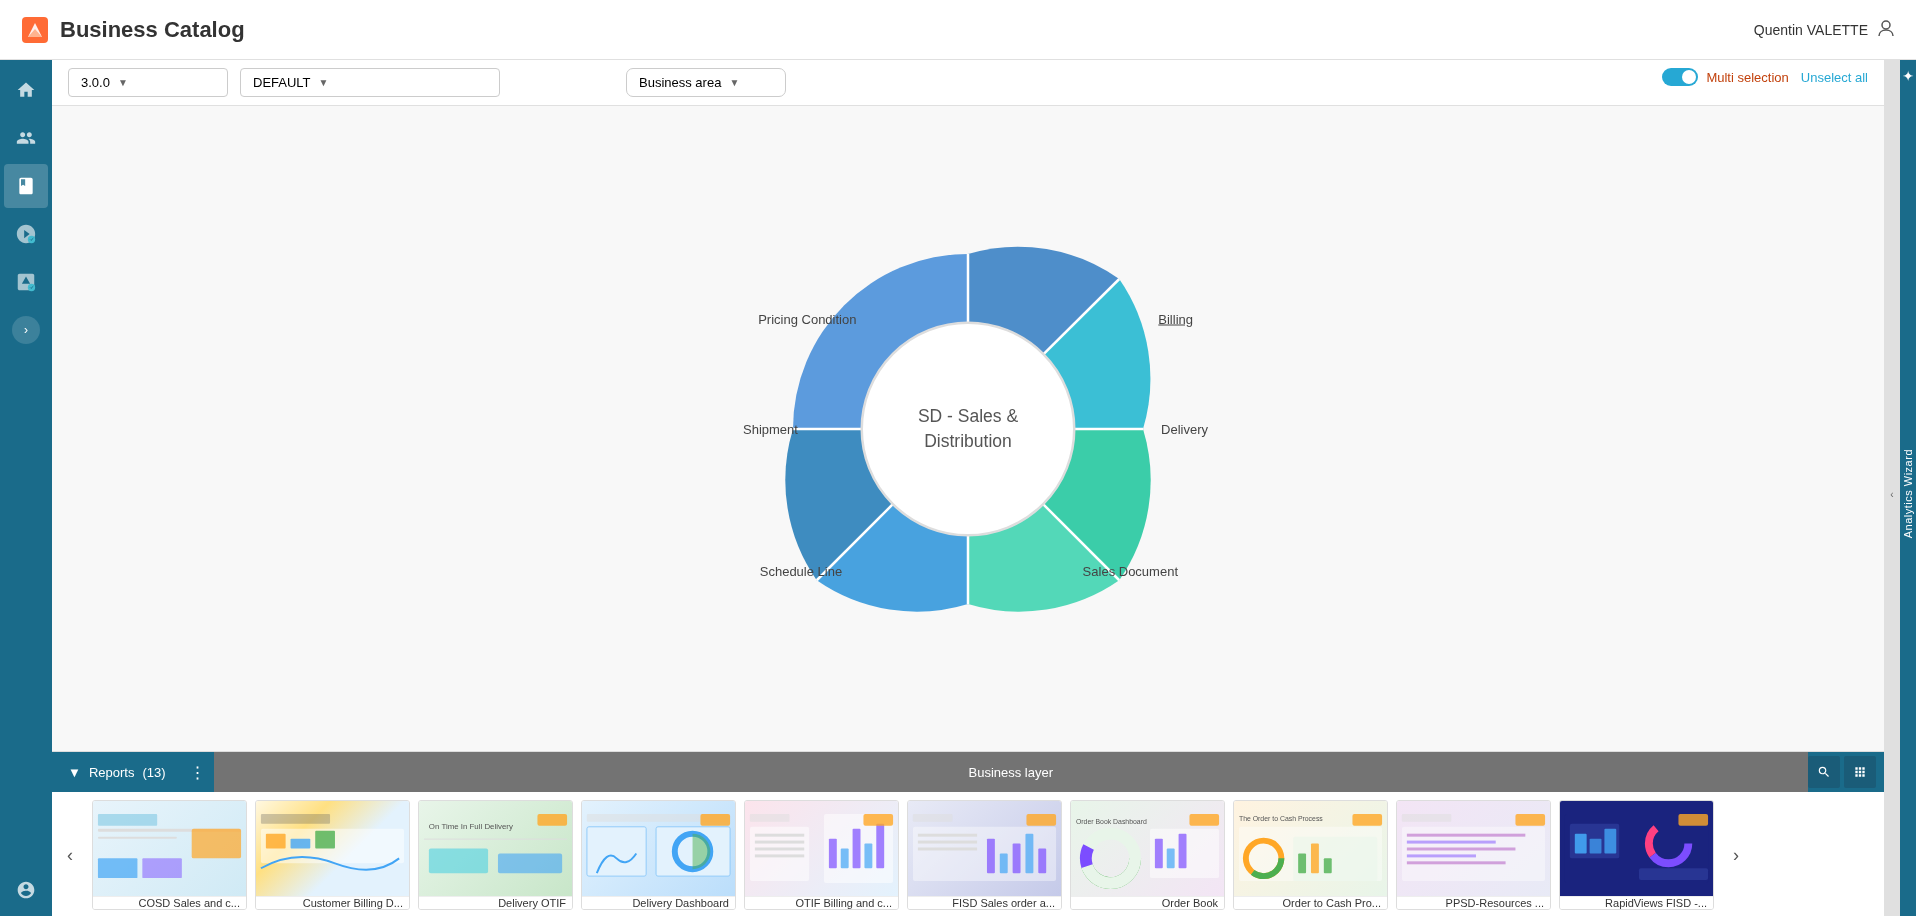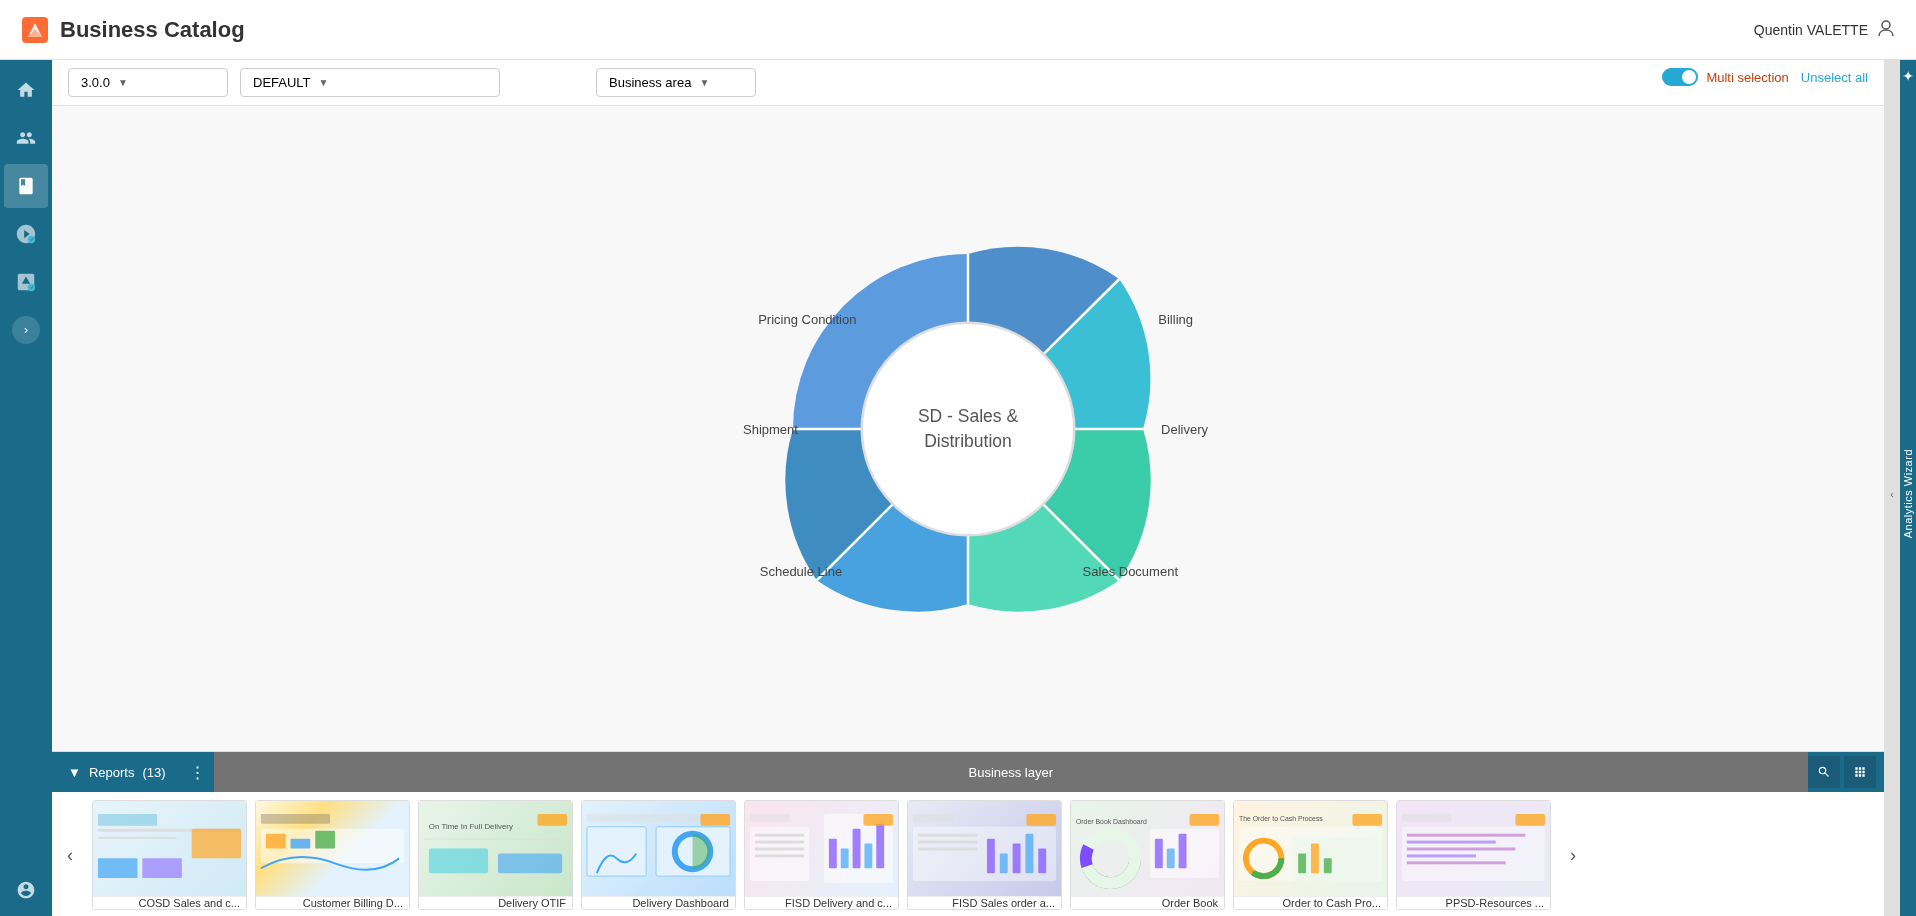--- a/index.html
+++ b/index.html
@@ -108,21 +108,21 @@
       border-radius: 4px;
       padding: 6px 12px;
       font-size: 13px;
       cursor: pointer;
       background: #fff;
       gap: 8px;
       min-width: 160px;
     }
     .toolbar-select .chevron { color: #666; font-size: 10px; }
     .toolbar-select.wide { min-width: 260px; }
-    .toolbar-select.business-area { margin-left: 84px; min-width: 160px; }
+    .toolbar-select.business-area { margin-left: 114px; min-width: 160px; border-radius: 7px; }
     .multi-selection-area {
       margin-left: auto;
       display: flex;
       align-items: center;
       gap: 12px;
     }
     .toggle-container {
       display: flex;
       align-items: center;
       gap: 8px;
@@ -480,21 +480,21 @@
             <circle cx="200" cy="200" r="85" fill="white"></circle>
 
             <circle cx="200" cy="200" r="85" fill="none" stroke="#ddd" stroke-width="2"></circle>
 
             <text x="200" y="194" text-anchor="middle" font-size="14" fill="#555" font-family="Arial" font-weight="500">SD - Sales &amp;</text>
             <text x="200" y="214" text-anchor="middle" font-size="14" fill="#555" font-family="Arial" font-weight="500">Distribution</text>
           </svg>
 
           
           <div class="chart-label" style="top: 28%; left: 10%; transform: translate(-10%, -50%);">Pricing Condition</div>
-          <div class="chart-label" style="top: 28%; right: 5%; transform: translate(0%, -50%);">Billing</div>
+          <div class="chart-label" style="top: 28%; right: 5%; transform: translate(0%, -50%); text-decoration: underline;">Billing</div>
           <div class="chart-label" style="top: 50%; right: 2%; transform: translate(0%, -50%);">Delivery</div>
           <div class="chart-label" style="bottom: 20%; right: 8%; transform: translate(0%, 0%);">Sales Document</div>
           <div class="chart-label" style="bottom: 20%; left: 10%; transform: translate(-10%, 0%);">Schedule Line</div>
           <div class="chart-label" style="top: 50%; left: 5%; transform: translate(0%, -50%);">Shipment</div>
         </div>
 
       </div>
 
       <div class="reports-section">
         <div class="reports-header">
@@ -591,21 +591,21 @@
                 <rect x="10" y="46" width="50" height="3" fill="#ddd"></rect>
                 <rect x="80" y="5" width="70" height="70" rx="2" fill="#fff" opacity="0.5"></rect>
                 <rect x="85" y="30" width="8" height="30" rx="1" fill="#7c4dff" opacity="0.7"></rect>
                 <rect x="97" y="40" width="8" height="20" rx="1" fill="#42a5f5" opacity="0.7"></rect>
                 <rect x="109" y="20" width="8" height="40" rx="1" fill="#7c4dff" opacity="0.7"></rect>
                 <rect x="121" y="35" width="8" height="25" rx="1" fill="#42a5f5" opacity="0.7"></rect>
                 <rect x="133" y="15" width="8" height="45" rx="1" fill="#7c4dff" opacity="0.7"></rect>
                 <rect x="120" y="5" width="30" height="12" rx="2" fill="#ffa726" opacity="0.8"></rect>
               </svg>
             </div>
-            <div class="report-card-title">FISD Delivery and c...</div>
+            <div class="report-card-title">OTIF Billing and c...</div>
           </div>
 
           <div class="report-card">
             <div class="report-card-preview preview-fisd-sales">
               <svg width="100%" height="100%" viewBox="0 0 155 80">
                 <rect x="5" y="5" width="40" height="8" rx="1" fill="#ddd" opacity="0.5"></rect>
                 <rect x="5" y="18" width="145" height="55" rx="2" fill="#fff" opacity="0.4"></rect>
                 <rect x="10" y="25" width="60" height="3" fill="#ddd"></rect>
                 <rect x="10" y="32" width="60" height="3" fill="#ddd"></rect>
                 <rect x="10" y="39" width="60" height="3" fill="#ddd"></rect>
@@ -663,20 +663,36 @@
                 <rect x="10" y="32" width="90" height="3" fill="#7c4dff" opacity="0.5"></rect>
                 <rect x="10" y="39" width="110" height="3" fill="#9c27b0" opacity="0.4"></rect>
                 <rect x="10" y="46" width="70" height="3" fill="#7c4dff" opacity="0.5"></rect>
                 <rect x="10" y="53" width="100" height="3" fill="#9c27b0" opacity="0.4"></rect>
                 <rect x="120" y="5" width="30" height="12" rx="2" fill="#ffa726" opacity="0.8"></rect>
               </svg>
             </div>
             <div class="report-card-title">PPSD-Resources ...</div>
           </div>
 
+          <div class="report-card">
+            <div class="report-card-preview" style="background: #1a237e;">
+              <svg width="100%" height="100%" viewBox="0 0 155 80">
+                <rect x="5" y="5" width="145" height="70" rx="2" fill="#1a237e"></rect>
+                <rect x="10" y="15" width="50" height="35" rx="2" fill="#283593"></rect>
+                <rect x="15" y="25" width="12" height="20" rx="1" fill="#42a5f5" opacity="0.9"></rect>
+                <rect x="30" y="30" width="12" height="15" rx="1" fill="#42a5f5" opacity="0.7"></rect>
+                <rect x="45" y="20" width="12" height="25" rx="1" fill="#42a5f5" opacity="0.8"></rect>
+                <circle cx="110" cy="35" r="20" fill="none" stroke="#7c4dff" stroke-width="8" stroke-dasharray="50 80"></circle>
+                <circle cx="110" cy="35" r="20" fill="none" stroke="#ff4081" stroke-width="8" stroke-dasharray="30 100" stroke-dashoffset="-50"></circle>
+                <rect x="80" y="60" width="70" height="12" rx="2" fill="#283593"></rect>
+                <rect x="120" y="5" width="30" height="12" rx="2" fill="#ffa726" opacity="0.8"></rect>
+              </svg>
+            </div>
+            <div class="report-card-title">RapidViews FISD -...</div>
+          </div>
 
           <div class="nav-arrow">›</div>
         </div>
 
         <div class="cards-scrollbar">
           <div class="cards-scrollbar-thumb"></div>
         </div>
 
       </div>
     </div>

